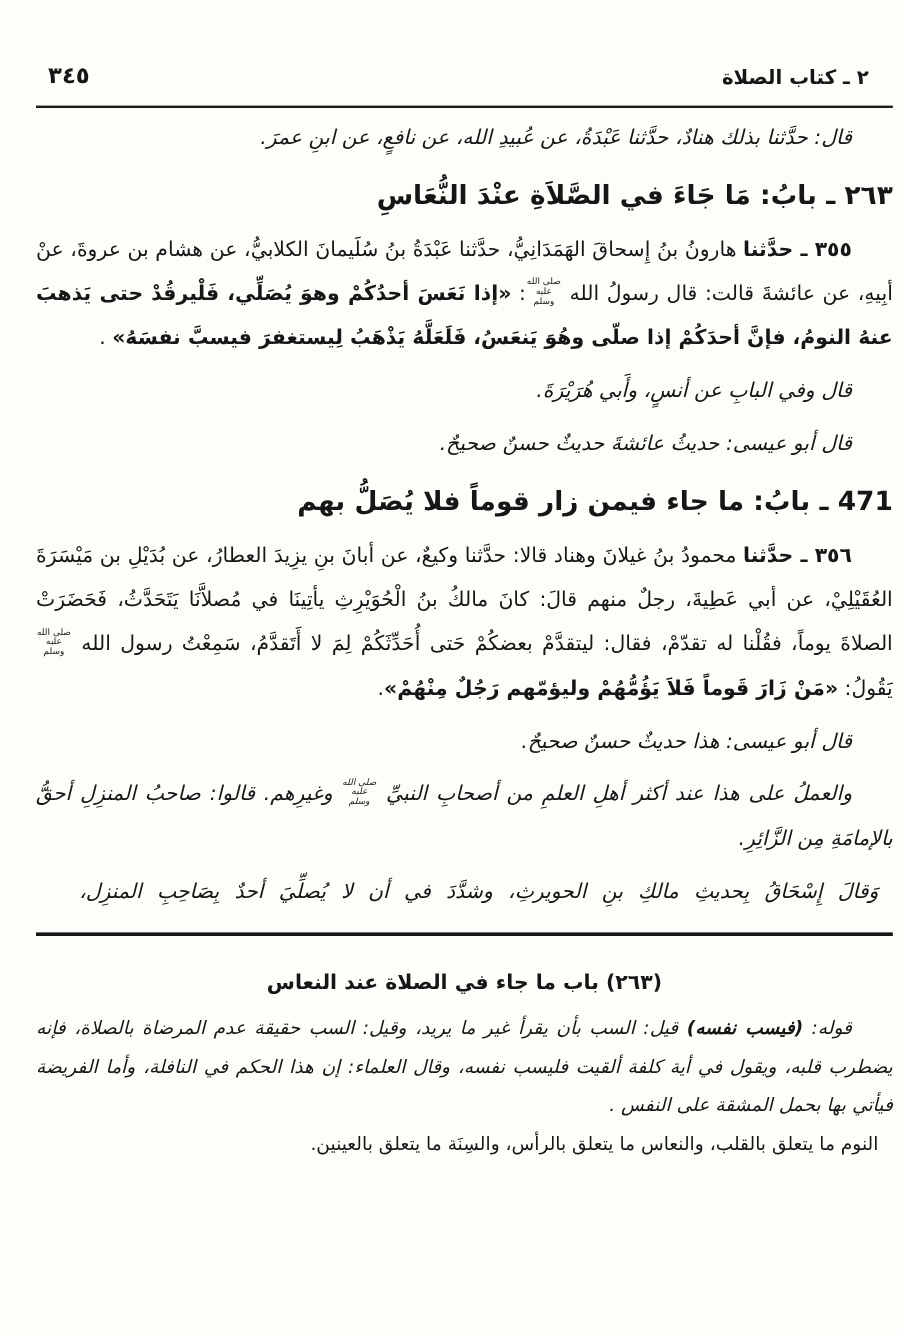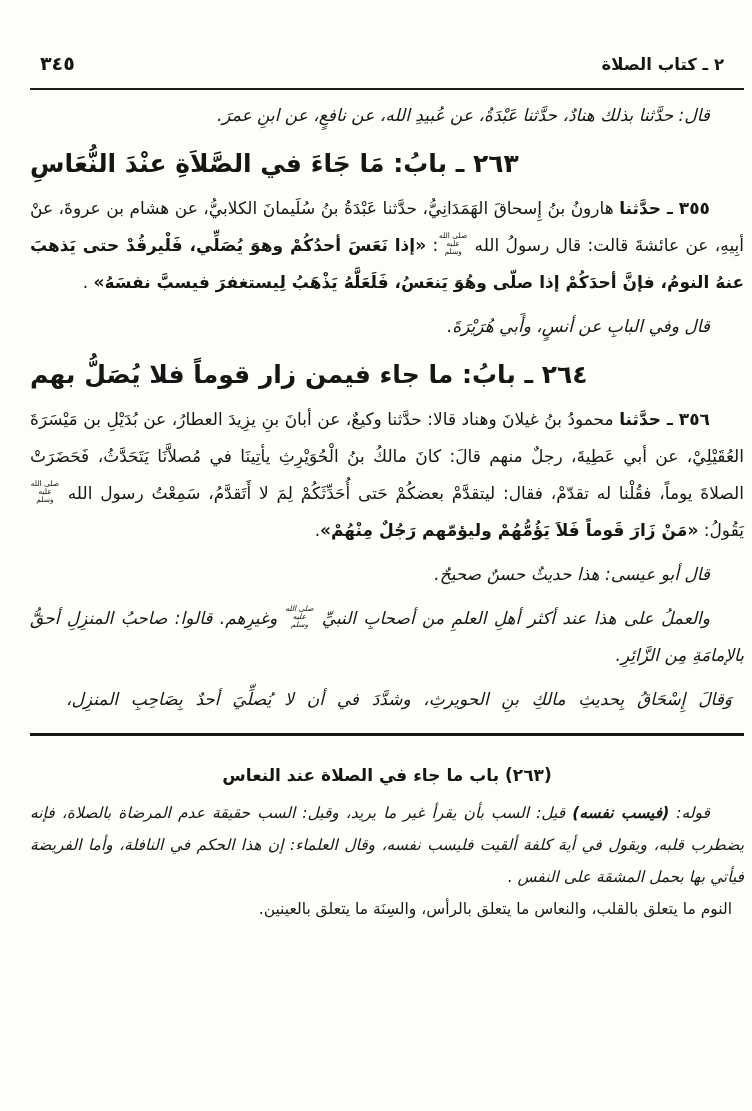--- a/index.html
+++ b/index.html
@@ -25,22 +25,22 @@
   .header-rule{border:0;border-top:2px solid #1c1c1c;margin:14px 0 0 0;}
   
   .body-text{font-size:17px;line-height:37px;text-align:justify;}
   .para{margin:0;padding:0;}
   .indent{text-indent:34px;}
   .small-indent{text-indent:12px;}
   .force-justify{text-align-last:justify;margin-left:36px;}
   .p-top{margin-top:16px;}
   .p-gap{margin-top:7px;font-style:italic;}
   .bab-heading{
-    text-align:left;text-indent:0;
-    font-weight:bold;font-size:25px;
+    text-align:right;text-indent:0;
+    font-weight:bold;font-size:22px;
     margin:13px 0 9px 0;line-height:34px;
   }
   b.emph{font-weight:bold;}
   .saw{
     display:inline-block;width:30px;
     font-size:7.5px;line-height:1.08;
     text-align:center;vertical-align:middle;
     font-weight:normal;text-indent:0;
     transform:translateY(-2px);
   }
@@ -65,22 +65,23 @@
 
   <main class="body-text">
 
     <p class="para indent p-gap">قال: حدَّثنا بذلك هنادٌ، حدَّثنا عَبْدَةُ، عن عُبيدِ الله، عن نافعٍ، عن ابنِ عمرَ.</p>
 
     <p class="para bab-heading">٢٦٣ ـ بابُ: مَا جَاءَ في الصَّلاَةِ عنْدَ النُّعَاسِ</p>
 
     <p class="para indent"><b class="emph">٣٥٥ ـ حدَّثنا</b><span> هارونُ بنُ إِسحاقَ الهَمَدَانِيُّ، حدَّثنا عَبْدَةُ بنُ سُلَيمانَ الكلابيُّ، عن هشام بن عروةَ، عنْ أبِيهِ، عن عائشةَ قالت: قال رسولُ الله </span><span class="saw">صلى الله عليه وسلم</span><span>: </span><b class="emph">«إذا نَعَسَ أحدُكُمْ وهوَ يُصَلِّي، فَلْيرقُدْ حتى يَذهبَ عنهُ النومُ، فإنَّ أحدَكُمْ إذا صلّى وهُوَ يَنعَسُ، فَلَعَلَّهُ يَذْهَبُ لِيستغفرَ فيسبَّ نفسَهُ»</b><span> .</span></p>
 
     <p class="para indent p-gap">قال وفي البابِ عن أنسٍ، وأَبي هُرَيْرَةَ.</p>
+    <p class="para indent p-gap">قال أبو عيسى: حديثُ عائشةَ حديثٌ حسنٌ صحيحٌ.</p>
 
-    <p class="para bab-heading">٢٦٤ ـ بابُ: ما جاء فيمن زار قوماً فلا يُصَلُّ بهم</p>
+    <p class="para bab-heading">471 ـ بابُ: ما جاء فيمن زار قوماً فلا يُصَلُّ بهم</p>
 
     <p class="para indent"><b class="emph">٣٥٦ ـ حدَّثنا</b><span> محمودُ بنُ غيلانَ وهناد قالا: حدَّثنا وكيعٌ، عن أبانَ بنِ يزِيدَ العطارُ، عن بُدَيْلِ بن مَيْسَرَةَ العُقَيْلِيْ، عن أبي عَطِيةَ، رجلٌ منهم قالَ: كانَ مالكُ بنُ الْحُوَيْرِثِ يأتِينَا في مُصلاَّنَا يَتَحَدَّثُ، فَحَضَرَتْ الصلاةَ يوماً، فقُلْنا له تقدّمْ، فقال: ليتقدَّمْ بعضكُمْ حَتى أُحَدِّثَكُمْ لِمَ لا أَتَقدَّمُ، سَمِعْتُ رسول الله </span><span class="saw">صلى الله عليه وسلم</span><span> يَقُولُ: </span><b class="emph">«مَنْ زَارَ قَوماً فَلاَ يَؤُمُّهُمْ وليؤمّهم رَجُلٌ مِنْهُمْ»</b><span>.</span></p>
 
     <p class="para indent p-gap">قال أبو عيسى: هذا حديثٌ حسنٌ صحيحٌ.</p>
 
     <p class="para indent p-gap"><span>والعملُ على هذا عند أكثر أهلِ العلمِ من أصحابِ النبيِّ </span><span class="saw">صلى الله عليه وسلم</span><span> وغيرِهم. قالوا: صاحبُ المنزِلِ أحقُّ بالإمامَةِ مِن الزَّائِرِ.</span></p>
 
     <p class="para small-indent p-gap force-justify">وَقالَ إِسْحَاقُ بِحديثِ مالكِ بنِ الحويرثِ، وشدَّدَ في أن لا يُصلِّيَ أحدٌ بِصَاحِبِ المنزِل،</p>
 
   </main>

